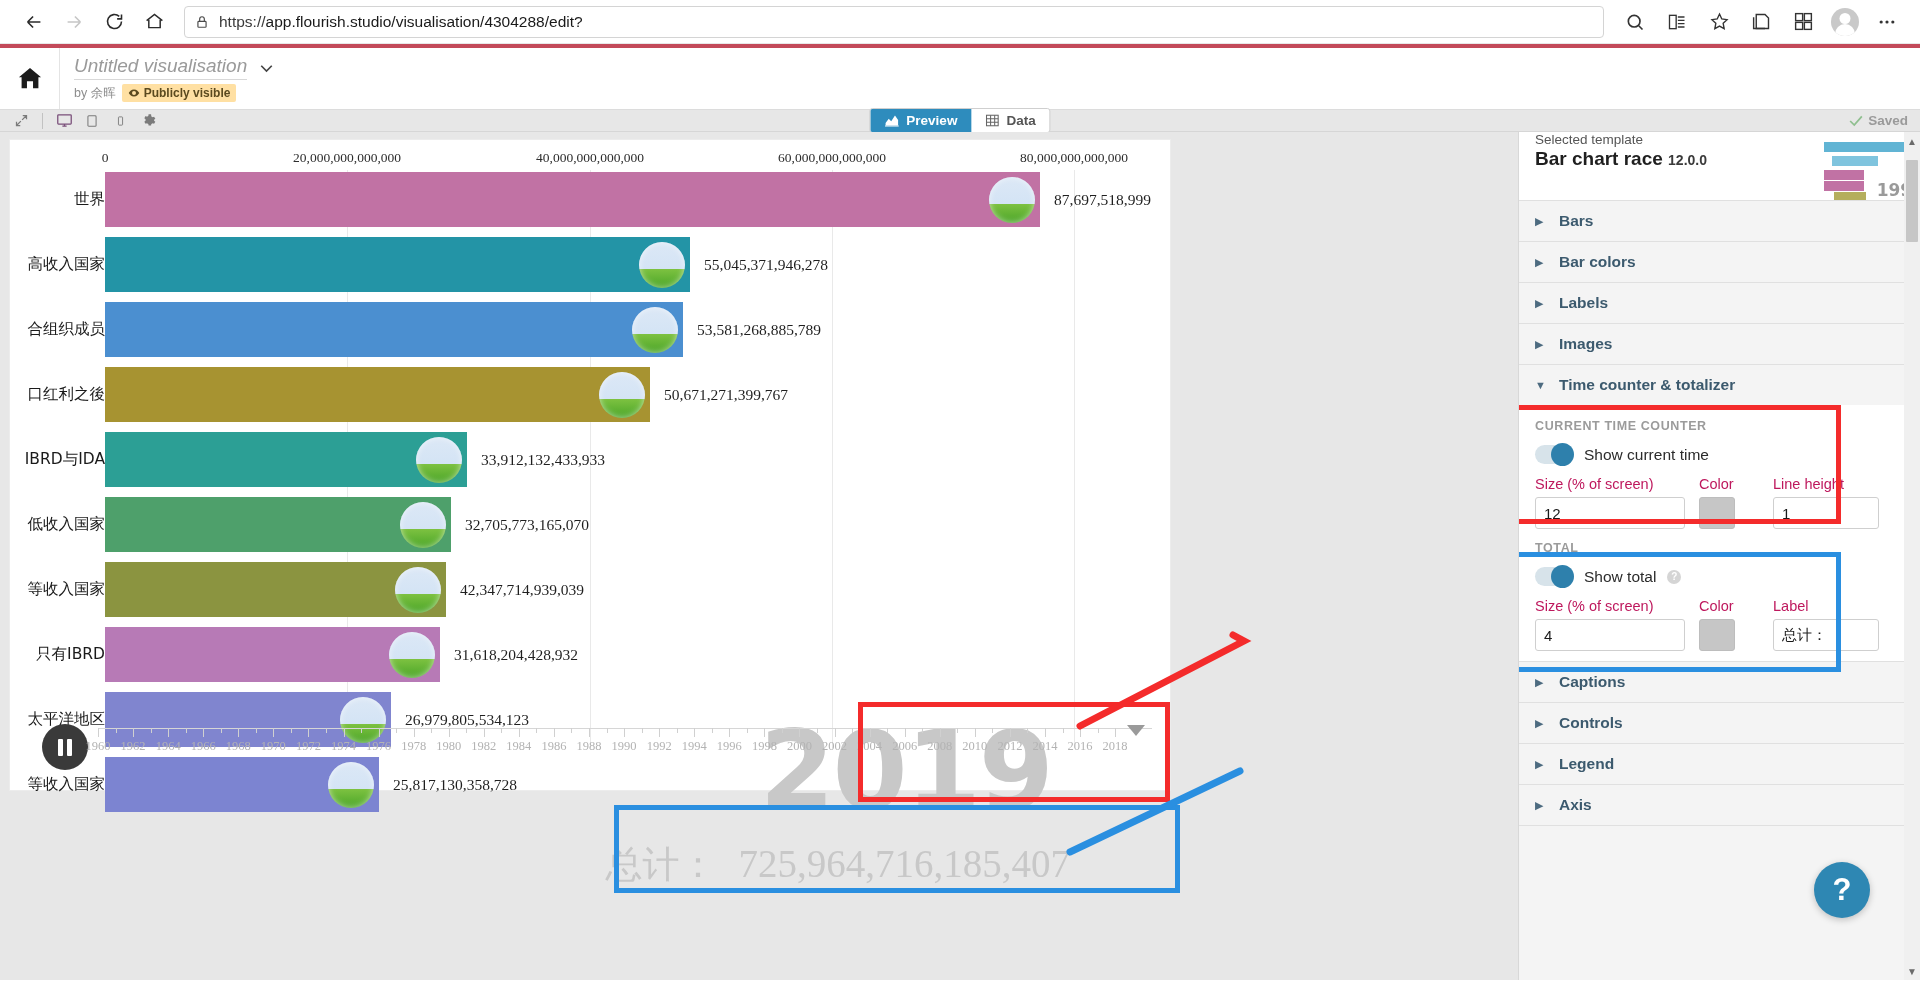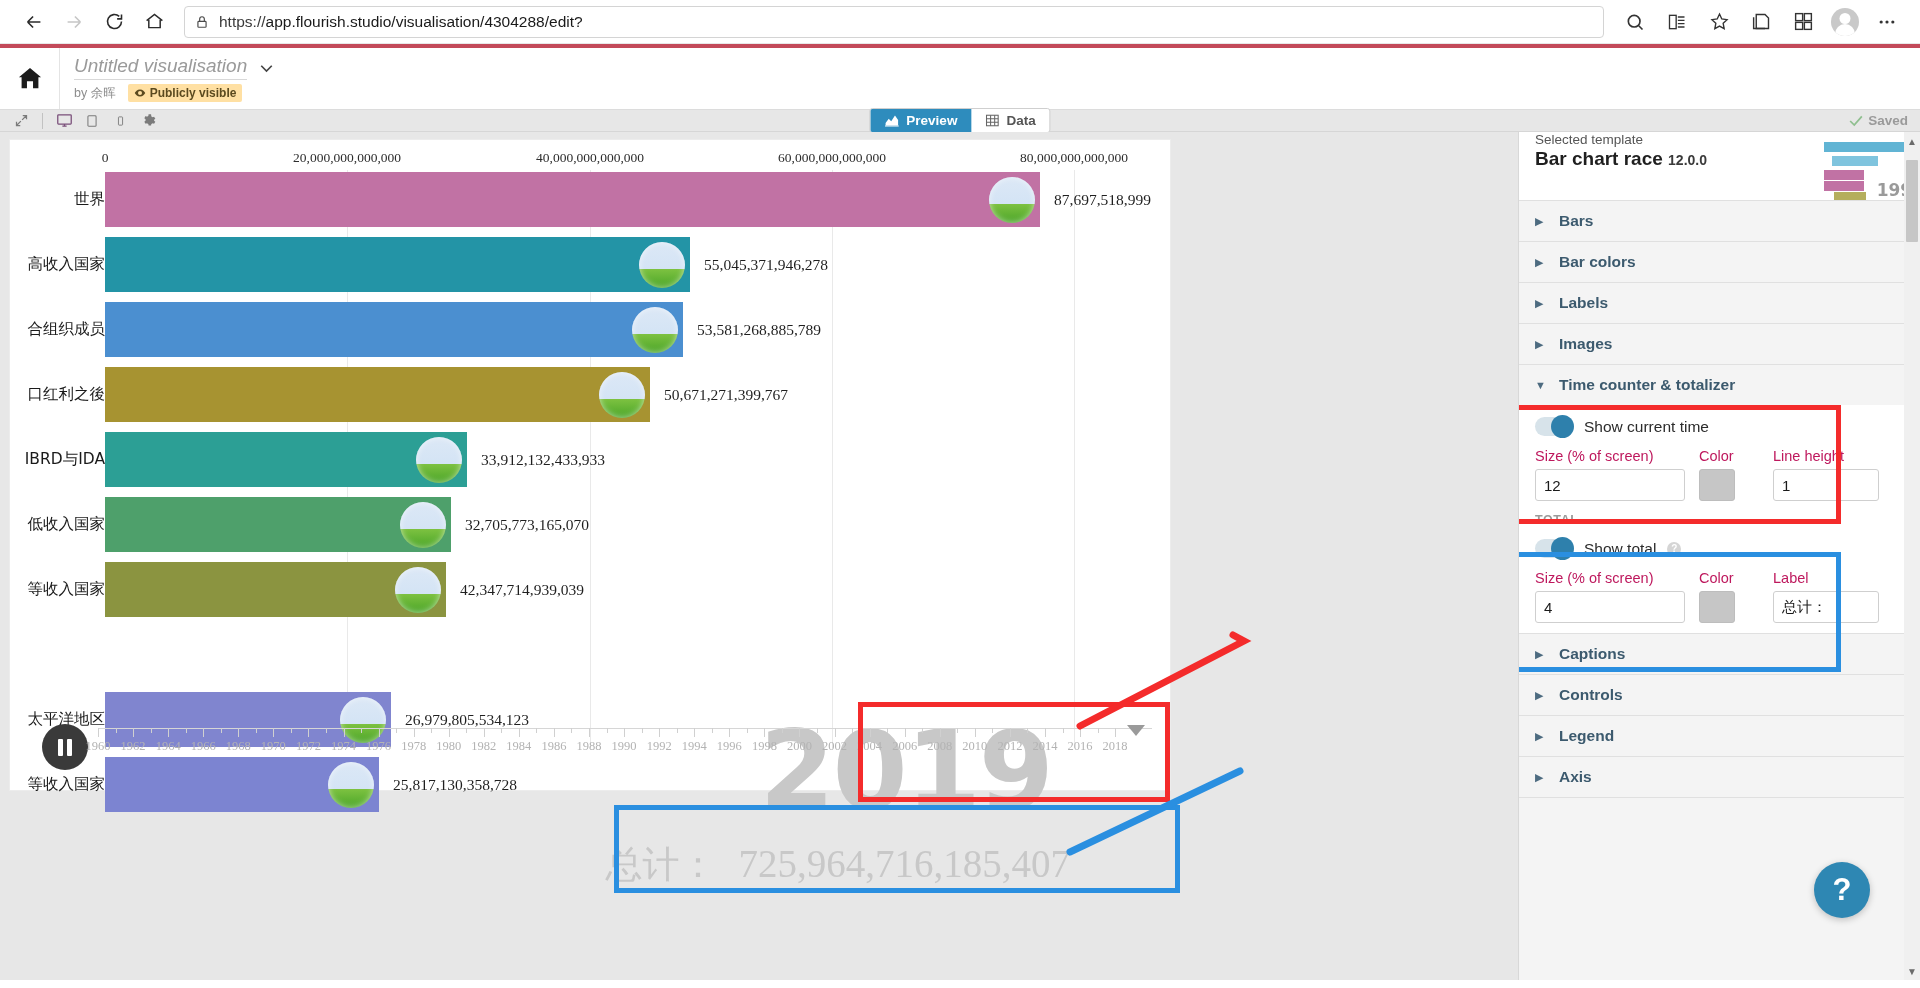--- a/index.html
+++ b/index.html
@@ -72,21 +72,21 @@
     width: 60px; display:flex; align-items:center; justify-content:center;
     border-right: 1px solid #e4e4e4; height: 100%;
   }
   .title-block { padding-left: 14px; flex: 0 0 auto; }
   .viz-title-row { display: flex; align-items: center; gap: 12px; }
   .viz-title {
     font-size: 19px; color: #9a9a9a; font-style: italic;
     border-bottom: 1px solid #d8d8d8; padding-bottom: 2px;
   }
   .caret-down { color:#555; font-size: 13px; }
-  .byline-row { display: flex; align-items: center; gap: 12px; margin-top: 4px; }
+  .byline-row { display: flex; align-items: center; gap: 6px; margin-top: 4px; }
   .byline { font-size: 12.5px; color: #8d8d8d; }
   .badge-public {
     background: #ffe0a3; color: #5b4a1f;
     font-size: 12px; padding: 2px 6px; border-radius: 2px;
     display: flex; align-items: center; gap: 4px; font-weight: 600;
   }
   .header-right {
     margin-left: auto; display: flex; align-items: center; gap: 12px;
     padding-right: 16px;
   }
@@ -562,20 +562,26 @@
             <div class="bar-label">低收入国家</div>
             <div class="bar-rect" style="width: 346px; background: rgb(78, 160, 107);"></div>
             <div class="bar-globe" style="left: 390px;"></div>
             <div class="bar-value" style="left: 455px;">32,705,773,165,070</div>
           </div>
           <div class="bar-row" style="top: 392px; height: 55px;">
             <div class="bar-label">等收入国家</div>
             <div class="bar-rect" style="width: 341px; background: rgb(139, 148, 64);"></div>
             <div class="bar-globe" style="left: 385px;"></div>
             <div class="bar-value" style="left: 450px;">42,347,714,939,039</div>
+          </div>
+          <div class="bar-row" style="top: 457px; height: 55px;">
+            <div class="bar-label">只有IBRD</div>
+            <div class="bar-rect" style="width: 335px; background: rgb(183, 122, 182);"></div>
+            <div class="bar-globe" style="left: 379px;"></div>
+            <div class="bar-value" style="left: 444px;">31,618,204,428,932</div>
           </div>
           <div class="bar-row" style="top: 522px; height: 55px;">
             <div class="bar-label">太平洋地区</div>
             <div class="bar-rect" style="width: 286px; background: rgb(128, 133, 207);"></div>
             <div class="bar-globe" style="left: 330px;"></div>
             <div class="bar-value" style="left: 395px;">26,979,805,534,123</div>
           </div>
           <div class="bar-row" style="top: 587px; height: 55px;">
             <div class="bar-label">等收入国家</div>
             <div class="bar-rect" style="width: 274px; background: rgb(124, 132, 209);"></div>
@@ -737,20 +743,21 @@
     <div class="sec">
       <span class="sec-arrow">▶</span>
       <span class="sec-title">Images</span>
     </div>
     <div class="sec">
       <span class="sec-arrow">▼</span>
       <span class="sec-title">Time counter &amp; totalizer</span>
     </div>
 
     <div class="panel">
+      <div class="group-heading">CURRENT TIME COUNTER</div>
 
       <div class="toggle-row">
         <span class="toggle">
             <span class="knob"></span>
           </span>
         <span class="toggle-label">Show current time</span>
       </div>
 
       <div class="fields-row">
         <div class="field w-size">

